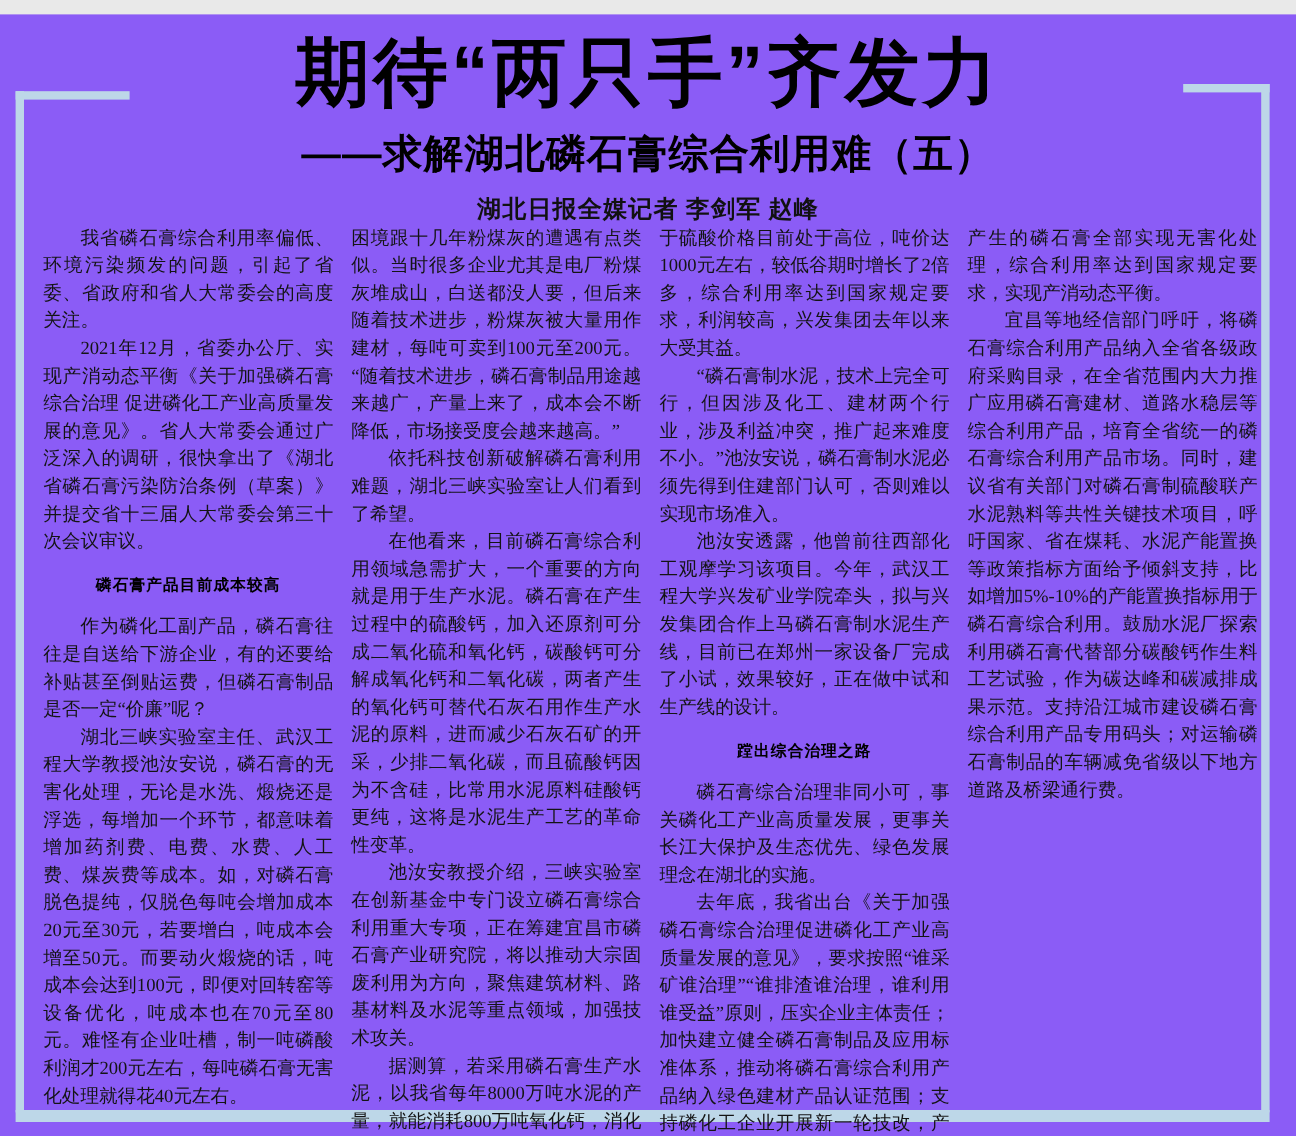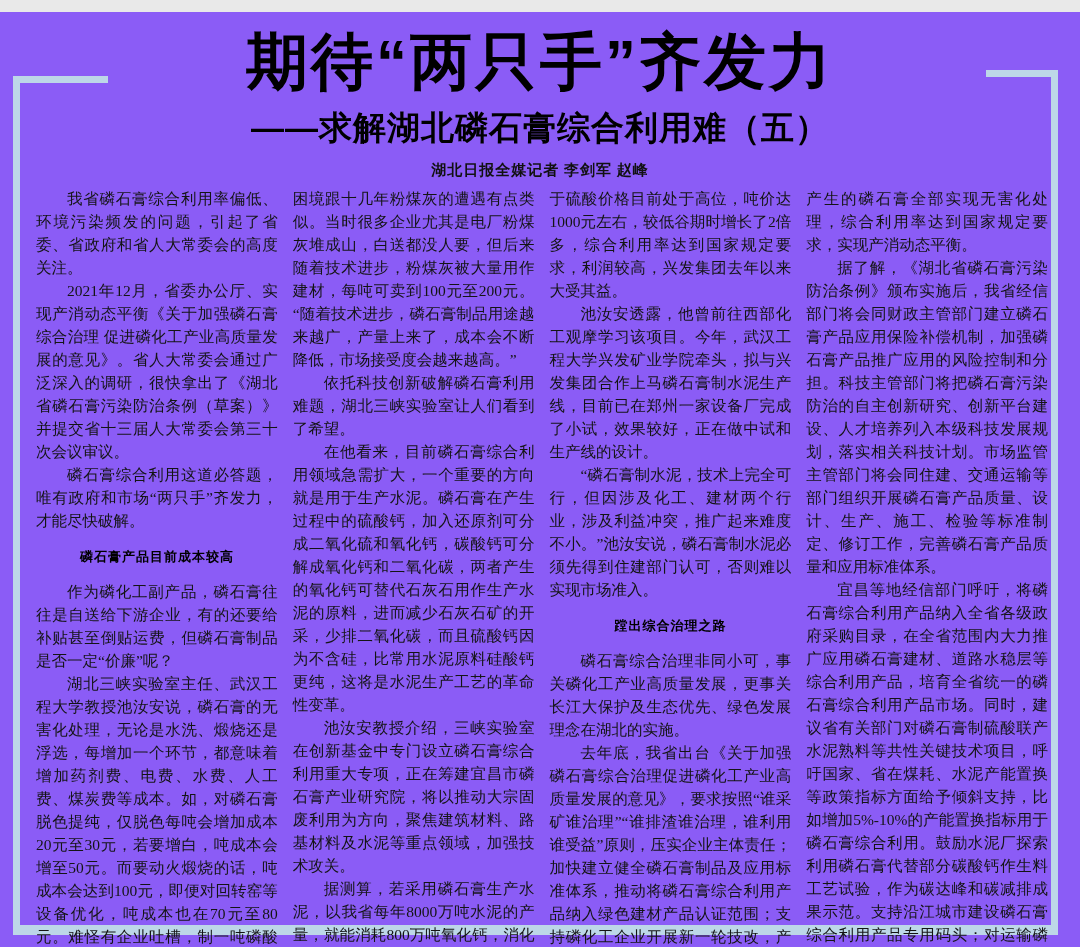--- a/index.html
+++ b/index.html
@@ -33,21 +33,21 @@
   .sub-title{
     margin:10px 0 0 0;
     font-family:"Liberation Sans", sans-serif;
     font-size:33px;
     font-weight:800;
     color:#000;
     letter-spacing:1px;
   }
   .byline{
     margin:10px 0 0 0;
-    font-size:15px;
+    font-size:20px;
     font-weight:700;
     color:#111;
     letter-spacing:1px;
   }
 
   .columns{
     position:absolute;
     left:36px;top:175px;
     width:1012px;height:730px;
     display:flex;
@@ -89,47 +89,45 @@
     <h1 class="main-title">期待“两只手”齐发力</h1>
     <h2 class="sub-title">——求解湖北磷石膏综合利用难（五）</h2>
     <div class="byline">湖北日报全媒记者 李剑军 赵峰</div>
   </div>
 
   <div class="columns">
 
     <div class="column">
       <p class="p">我省磷石膏综合利用率偏低、环境污染频发的问题，引起了省委、省政府和省人大常委会的高度关注。</p>
       <p class="p">2021年12月，省委办公厅、实现产消动态平衡《关于加强磷石膏综合治理 促进磷化工产业高质量发展的意见》。省人大常委会通过广泛深入的调研，很快拿出了《湖北省磷石膏污染防治条例（草案）》并提交省十三届人大常委会第三十次会议审议。</p>
-      <p class="p">磷石膏综合利用这道必答题，唯有政府和市场“两只手”齐发力，才能尽快破解。</p>
       <h3 class="col-heading">磷石膏产品目前成本较高</h3>
       <p class="p">作为磷化工副产品，磷石膏往往是自送给下游企业，有的还要给补贴甚至倒贴运费，但磷石膏制品是否一定“价廉”呢？</p>
       <p class="p">湖北三峡实验室主任、武汉工程大学教授池汝安说，磷石膏的无害化处理，无论是水洗、煅烧还是浮选，每增加一个环节，都意味着增加药剂费、电费、水费、人工费、煤炭费等成本。如，对磷石膏脱色提纯，仅脱色每吨会增加成本20元至30元，若要增白，吨成本会增至50元。而要动火煅烧的话，吨成本会达到100元，即便对回转窑等设备优化，吨成本也在70元至80元。难怪有企业吐槽，制一吨磷酸利润才200元左右，每吨磷石膏无害化处理就得花40元左右。</p>
 
     </div>
 
     <div class="column">
       <p class="p-cont">困境跟十几年粉煤灰的遭遇有点类似。当时很多企业尤其是电厂粉煤灰堆成山，白送都没人要，但后来随着技术进步，粉煤灰被大量用作建材，每吨可卖到100元至200元。“随着技术进步，磷石膏制品用途越来越广，产量上来了，成本会不断降低，市场接受度会越来越高。”</p>
       <p class="p">依托科技创新破解磷石膏利用难题，湖北三峡实验室让人们看到了希望。</p>
       <p class="p">在他看来，目前磷石膏综合利用领域急需扩大，一个重要的方向就是用于生产水泥。磷石膏在产生过程中的硫酸钙，加入还原剂可分成二氧化硫和氧化钙，碳酸钙可分解成氧化钙和二氧化碳，两者产生的氧化钙可替代石灰石用作生产水泥的原料，进而减少石灰石矿的开采，少排二氧化碳，而且硫酸钙因为不含硅，比常用水泥原料硅酸钙更纯，这将是水泥生产工艺的革命性变革。</p>
       <p class="p">池汝安教授介绍，三峡实验室在创新基金中专门设立磷石膏综合利用重大专项，正在筹建宜昌市磷石膏产业研究院，将以推动大宗固废利用为方向，聚焦建筑材料、路基材料及水泥等重点领域，加强技术攻关。</p>
       <p class="p">据测算，若采用磷石膏生产水泥，以我省每年8000万吨水泥的产量，就能消耗800万吨氧化钙，消化1200万吨磷石膏，基本可消掉全省每年新增磷石膏，存量磷石膏也可逐步消化。</p>
 
     </div>
 
     <div class="column">
       <p class="p-cont">于硫酸价格目前处于高位，吨价达1000元左右，较低谷期时增长了2倍多，综合利用率达到国家规定要求，利润较高，兴发集团去年以来大受其益。</p>
+      <p class="p">“磷石膏制水泥，技术上完全可行，但因涉及化工、建材两个行业，涉及利益冲突，推广起来难度不小。”池汝安说，磷石膏制水泥必须先得到住建部门认可，否则难以实现市场准入。</p>
       <p class="p">池汝安透露，他曾前往西部化工观摩学习该项目。今年，武汉工程大学兴发矿业学院牵头，拟与兴发集团合作上马磷石膏制水泥生产线，目前已在郑州一家设备厂完成了小试，效果较好，正在做中试和生产线的设计。</p>
-      <p class="p">“磷石膏制水泥，技术上完全可行，但因涉及化工、建材两个行业，涉及利益冲突，推广起来难度不小。”池汝安说，磷石膏制水泥必须先得到住建部门认可，否则难以实现市场准入。</p>
       <h3 class="col-heading">蹚出综合治理之路</h3>
       <p class="p">磷石膏综合治理非同小可，事关磷化工产业高质量发展，更事关长江大保护及生态优先、绿色发展理念在湖北的实施。</p>
       <p class="p">去年底，我省出台《关于加强磷石膏综合治理促进磷化工产业高质量发展的意见》，要求按照“谁采矿谁治理”“谁排渣谁治理，谁利用谁受益”原则，压实企业主体责任；加快建立健全磷石膏制品及应用标准体系，推动将磷石膏综合利用产品纳入绿色建材产品认证范围；支持磷化工企业开展新一轮技改，产业链向价值链高端跃升。</p>
 
     </div>
 
     <div class="column">
       <p class="p-cont">产生的磷石膏全部实现无害化处理，综合利用率达到国家规定要求，实现产消动态平衡。</p>
-      <p class="p">据了解，《湖北省磷石膏污染防治条例》颁布实施后，我省经信部门将会同财政主管部门建立磷石膏产品应用保险补偿机制，加强磷石膏产品推广应用的风险控制和分担。科技主管部门将把磷石膏污染防治的自主创新研究、创新平台建设、人才培养列入本级科技发展规划，落实相关科技计划。市场监管主管部门将会同住建、交通运输等部门组织开展磷石膏产品质量、设计、生产、施工、检验等标准制定、修订工作，完善磷石膏产品质量和应用标准体系。</p>
       <p class="p">宜昌等地经信部门呼吁，将磷石膏综合利用产品纳入全省各级政府采购目录，在全省范围内大力推广应用磷石膏建材、道路水稳层等综合利用产品，培育全省统一的磷石膏综合利用产品市场。同时，建议省有关部门对磷石膏制硫酸联产水泥熟料等共性关键技术项目，呼吁国家、省在煤耗、水泥产能置换等政策指标方面给予倾斜支持，比如增加5%-10%的产能置换指标用于磷石膏综合利用。鼓励水泥厂探索利用磷石膏代替部分碳酸钙作生料工艺试验，作为碳达峰和碳减排成果示范。支持沿江城市建设磷石膏综合利用产品专用码头；对运输磷石膏制品的车辆减免省级以下地方道路及桥梁通行费。</p>
 
     </div>
 
   </div>
 </div>
 
 </body></html>

